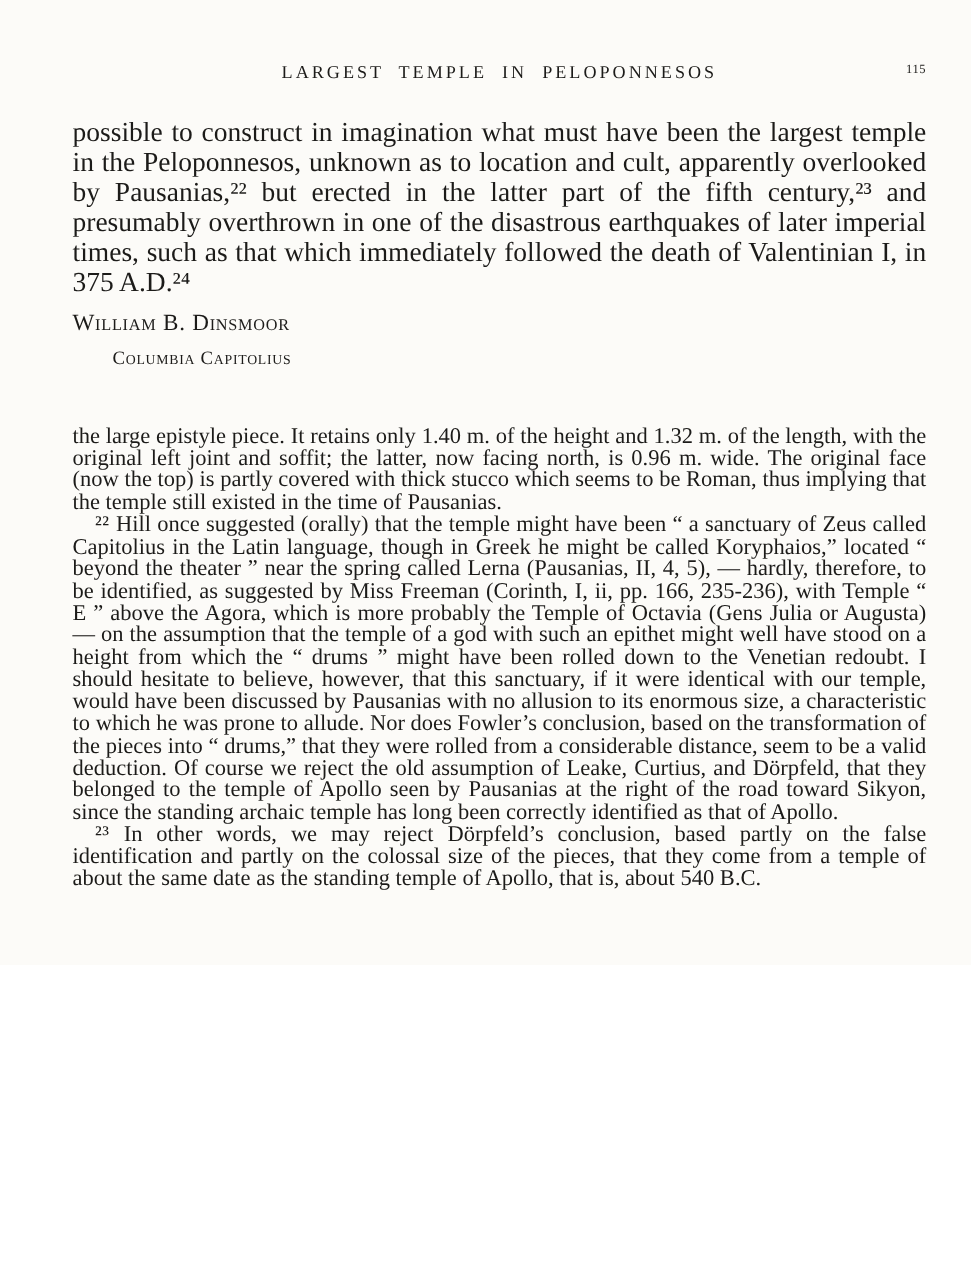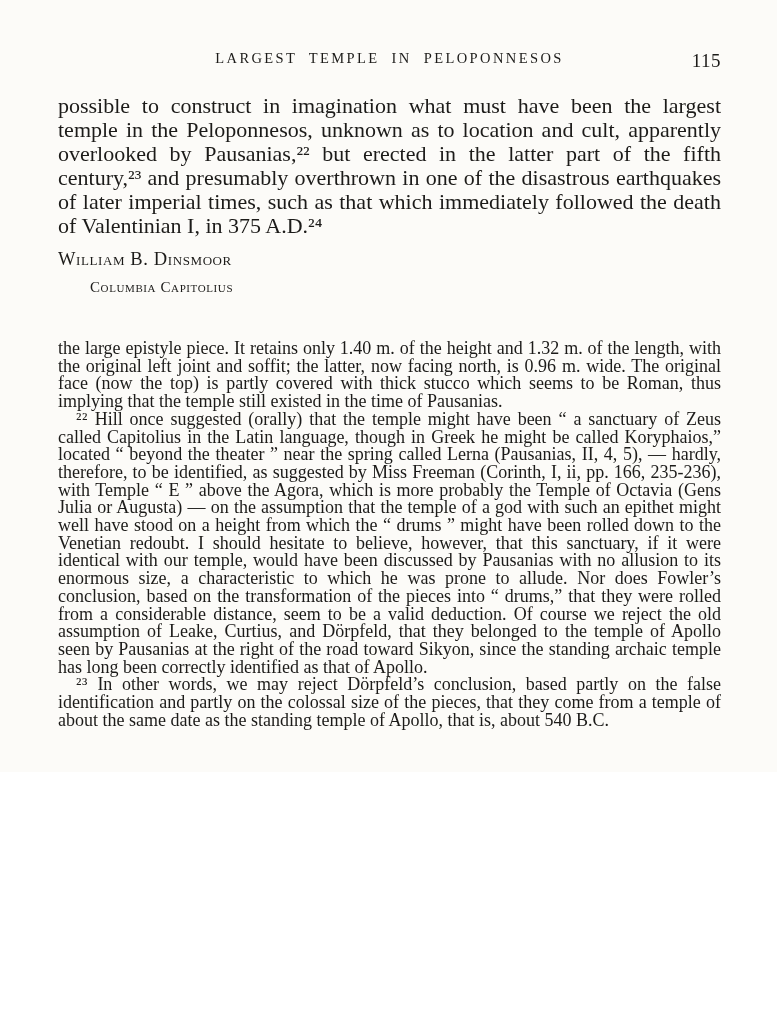--- a/index.html
+++ b/index.html
@@ -8,37 +8,37 @@
     background: #ffffff;
   }
   .page {
     position: relative;
     width: 777px;
     height: 772px;
     box-sizing: border-box;
     background: #fcfbf8;
     color: #1c1b19;
     font-family: "Liberation Serif", "DejaVu Serif", serif;
-    padding: 50px 56px 0 58px;
+    padding: 50px 36px 0 58px;
     overflow: hidden;
   }
   .page-header {
     position: relative;
     text-align: center;
     font-size: 14.5px;
     letter-spacing: 2.4px;
     word-spacing: 6px;
     margin-bottom: 27px;
     white-space: nowrap;
   }
   .page-number {
     position: absolute;
     right: 0;
     top: 0;
-    font-size: 19px;
+    font-size: 10px;
     letter-spacing: 0.5px;
     word-spacing: 0;
   }
   .body-paragraph {
     margin: 0;
     font-size: 22px;
     line-height: 24px;
     text-align: justify;
   }
   .signature {

